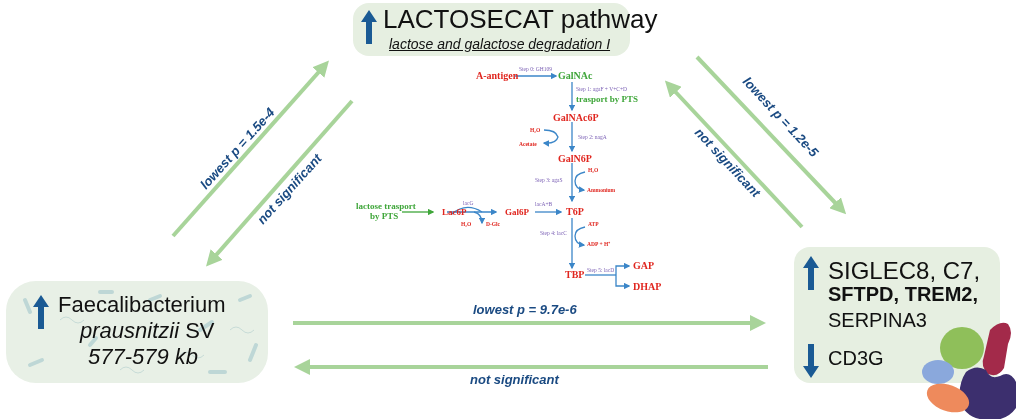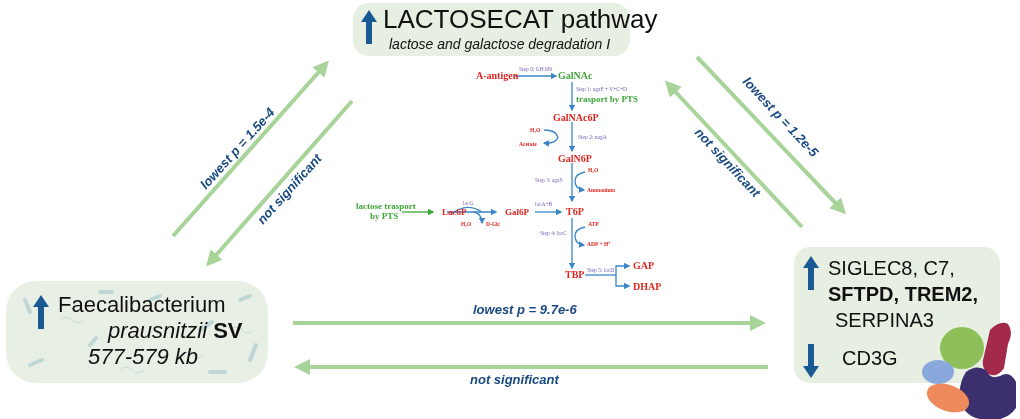--- a/index.html
+++ b/index.html
@@ -16,21 +16,21 @@
   .pw-small { fill:#e0261f; font-size:5.5px; }
 </style>
 </head>
 <body>
 
 <div class="box" style="left:353px; top:3px; width:277px; height:53px;"></div>
 <svg class="uparrow" style="left:361px; top:10px;" width="16" height="34" viewBox="0 0 16 34">
     <polygon points="8,0 16,12 11,12 11,34 5,34 5,12 0,12" fill="#1a5a94"></polygon>
   </svg>
 <div class="txt" style="left:383px; top:4px; font-size:26px;">LACTOSECAT pathway</div>
-<div class="txt" style="left:389px; top:36px; font-size:14px; font-style:italic;">lactose and galactose degradation I</div>
+<div class="txt" style="left:389px; top:36px; font-size:14px; font-style:italic;text-decoration:underline;">lactose and galactose degradation I</div>
 
 <div class="box" style="left:6px; top:281px; width:262px; height:102px; border-radius:30px; background:#e8f0e6;"></div>
 <svg class="layer" width="1020" height="419" style="pointer-events:none;">
   <g stroke="#9dc4c9" stroke-width="4" stroke-linecap="round" opacity="0.55">
     <line x1="25" y1="300" x2="30" y2="312"></line>
     <line x1="100" y1="292" x2="112" y2="292"></line>
     <line x1="150" y1="300" x2="160" y2="296"></line>
     <line x1="240" y1="300" x2="250" y2="296"></line>
     <line x1="200" y1="330" x2="212" y2="322"></line>
     <line x1="30" y1="365" x2="42" y2="360"></line>
@@ -42,34 +42,34 @@
     <path d="M60,320 q6,-6 12,0 t12,0"></path>
     <path d="M180,355 q6,-6 12,0 t12,0"></path>
     <path d="M120,370 q6,-6 12,0 t12,0"></path>
     <path d="M230,330 q6,-6 12,0 t12,0"></path>
   </g>
 </svg>
 <svg class="uparrow" style="left:33px; top:295px;" width="16" height="34" viewBox="0 0 16 34">
     <polygon points="8,0 16,12 11,12 11,34 5,34 5,12 0,12" fill="#1a5a94"></polygon>
   </svg>
 <div class="txt" style="left:58px; top:292px; font-size:22px; ">Faecalibacterium</div>
-<div class="txt" style="left:80px; top:318px; font-size:22px;"><span style="font-style:italic;margin-left:28px;">prausnitzii</span><span style="white-space:pre;font-weight:bold;"> SV</span></div>
+<div class="txt" style="left:80px; top:318px; font-size:22px;"><span style="font-style:italic;">prausnitzii</span><span style="white-space:pre;"> SV</span></div>
 <div class="txt" style="left:88px; top:344px; font-size:22px;font-style:italic;">577-579 kb</div>
 
 <div class="box" style="left:794px; top:247px; width:206px; height:136px;"></div>
 <svg class="uparrow" style="left:803px; top:256px;" width="16" height="34" viewBox="0 0 16 34">
     <polygon points="8,0 16,12 11,12 11,34 5,34 5,12 0,12" fill="#1a5a94"></polygon>
   </svg>
-<div class="txt" style="left:828px; top:257px; font-size:20px;">SIGLEC8, C7,</div>
+<div class="txt" style="left:828px; top:257px; font-size:24px;">SIGLEC8, C7,</div>
 <div class="txt" style="left:828px; top:283px; font-size:20px;font-weight:bold;">SFTPD, TREM2,</div>
-<div class="txt" style="left:828px; top:309px; font-size:20px;margin-left:7px;">SERPINA3</div>
+<div class="txt" style="left:828px; top:309px; font-size:20px;">SERPINA3</div>
 <svg class="downarrow" style="left:803px; top:344px;" width="16" height="34" viewBox="0 0 16 34">
     <polygon points="8,34 16,22 11,22 11,0 5,0 5,22 0,22" fill="#1a5a94"></polygon>
   </svg>
-<div class="txt" style="left:828px; top:347px; font-size:20px;margin-left:14px;">CD3G</div>
+<div class="txt" style="left:828px; top:347px; font-size:20px;">CD3G</div>
 
 <svg class="layer" width="1020" height="419" style="pointer-events:none;">
   <ellipse cx="962" cy="348" rx="22" ry="21" fill="#8fbf5a"></ellipse>
   <path d="M990,330 q10,-10 18,-6 q6,8 0,20 l-4,24 q-6,10 -16,6 q-8,-8 -4,-18 z" fill="#a32a4a"></path>
   <ellipse cx="938" cy="372" rx="16" ry="12" fill="#8aa8dc"></ellipse>
   <path d="M966,372 q10,-8 20,-2 q4,10 14,6 q10,-6 16,6 l0,26 q-10,14 -30,12 q-22,-2 -26,-20 q-2,-16 6,-28 z" fill="#3c2f6e"></path>
   <ellipse cx="948" cy="398" rx="22" ry="13" transform="rotate(20 948 398)" fill="#ee8a5c"></ellipse>
 </svg>
 
 <svg class="layer" width="1020" height="419">

